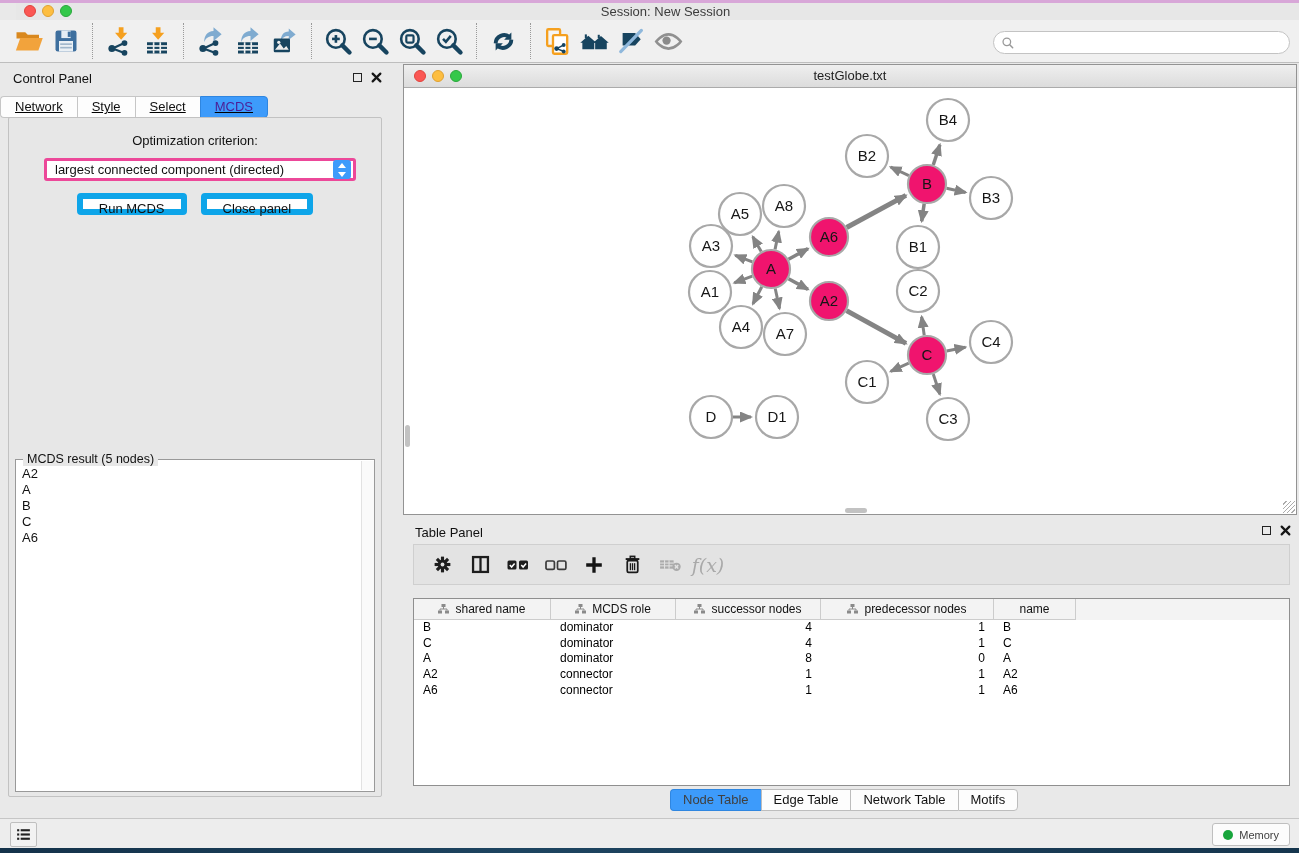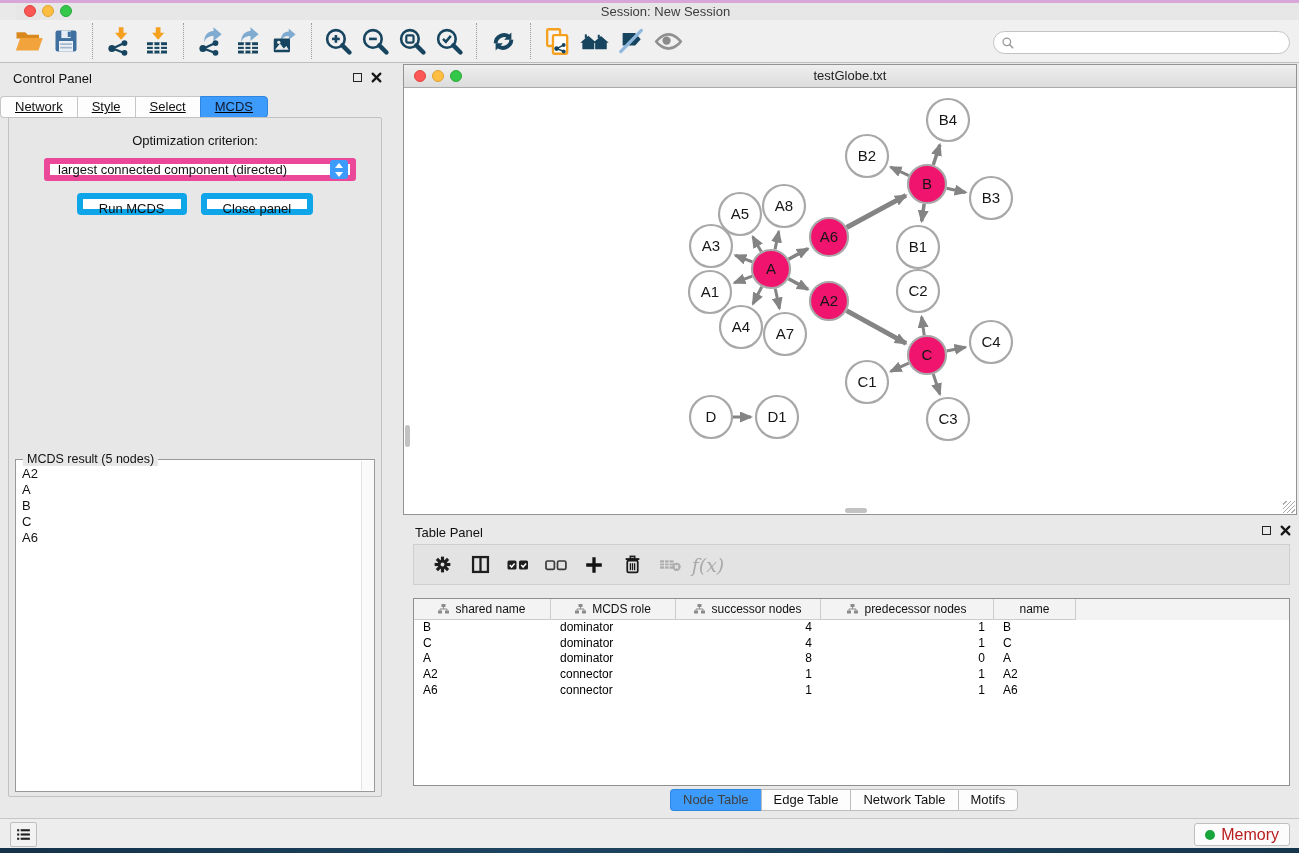--- a/index.html
+++ b/index.html
@@ -29,26 +29,26 @@
   .control-panel{position:absolute;left:0;top:64px;width:390px;height:737px;}
   .cp-title{position:absolute;left:13px;top:7px;font-size:13px;color:#111;}
   .panel-btns{position:absolute;right:8px;top:8px;display:flex;gap:8px;align-items:center;}
   .float-btn,.close-btn{width:11px;height:11px;display:flex;align-items:center;justify-content:center;}
   .float-btn span{display:block;width:9px;height:9px;border:1.5px solid #222;}
   .cp-tabs{position:absolute;left:0;right:0;top:32px;display:flex;justify-content:flex-start;text-decoration:underline;}
   .cp-tab{height:22px;line-height:20px;padding:0 14px;font-size:13px;background:#FDFDFD;
     border:1px solid #C6C6C6;border-right:none;color:#111;}
   .cp-tab:first-child{border-radius:4px 0 0 4px;}
   .cp-tab:last-child{border-right:1px solid #C6C6C6;border-radius:0 4px 4px 0;}
-  .cp-tab.sel{background:#3D9BFB;color:#0f172a;border-color:#2F86E0;}
+  .cp-tab.sel{background:#3D9BFB;color:#4c1d95;border-color:#2F86E0;}
   .cp-content{position:absolute;left:8px;top:53px;width:374px;height:680px;background:#E7E7E7;
     border:1px solid #C2C2C2;border-radius:2px;}
   .opt-label{margin-top:15px;text-align:center;font-size:13px;color:#111;}
   .dropdown{position:absolute;left:35px;top:40px;width:312px;height:23px;background:#fff;
-    border:6px solid #ec4899;border-radius:3px;display:flex;align-items:center;}
+    border:3px solid #ec4899;border-radius:3px;display:flex;align-items:center;}
   .dropdown .dd-text{flex:1;font-size:13px;color:#111;padding-left:8px;white-space:nowrap;}
   .dd-spin{width:18px;height:19px;margin-right:2px;background:#3D9BFB;border-radius:3px;
     display:flex;flex-direction:column;align-items:center;justify-content:center;gap:2px;}
   .cp-buttons{position:absolute;left:0;right:0;top:75px;display:flex;justify-content:center;gap:14px;}
   .cp-btn{height:22px;padding:0 16px;font-size:13px;background:#FEFEFE;border:6px solid #0ea5e9;
     border-radius:4px;color:#111;line-height:20px;}
   .result-box{position:absolute;left:6px;right:6px;top:341px;bottom:4px;background:#fff;border:1px solid #999;}
   .result-legend{position:absolute;left:7px;top:-8px;background:#E7E7E7;padding:0 4px;font-size:12.5px;color:#111;}
   .result-list{position:absolute;left:0;top:3px;right:13px;bottom:0;padding:3px 0 0 6px;overflow:hidden;}
   .mcds-item{font-size:13px;line-height:16px;color:#111;}
@@ -88,21 +88,21 @@
   .tp-tab:last-child{border-right:1px solid #BDBDBD;border-radius:0 4px 4px 0;}
   .tp-tab.sel{background:#3D9BFB;color:#404040;border-color:#2F86E0;}
 
   
   .status-bar{position:absolute;left:0;top:818px;width:1299px;height:30px;background:#EDEDED;border-top:1px solid #C6C6C6;}
   .list-btn{position:absolute;left:10px;top:3px;width:27px;height:25px;background:#F2F2F2;
     border:1px solid #BFBFBF;border-radius:2px;display:flex;align-items:center;justify-content:center;}
   .memory-btn{position:absolute;right:9px;top:4px;height:23px;background:#FCFCFC;border:1px solid #BFBFBF;
     border-radius:3px;display:flex;align-items:center;gap:6px;padding:0 10px;}
   .mem-dot{width:10px;height:10px;border-radius:50%;background:#18A53C;}
-  .memory-btn span{font-size:16px;color:#b91c1c;}
+  .memory-btn span{font-size:11px;color:#404040;}
   .desktop-strip{position:absolute;left:0;top:848px;width:1299px;height:5px;
     background:linear-gradient(90deg,#14324A,#1D4460 40%,#16364E);}
 </style>
 </head>
 <body>
 
 <div class="top-strip"></div>
 
 <div class="titlebar">
   <div class="lights">

